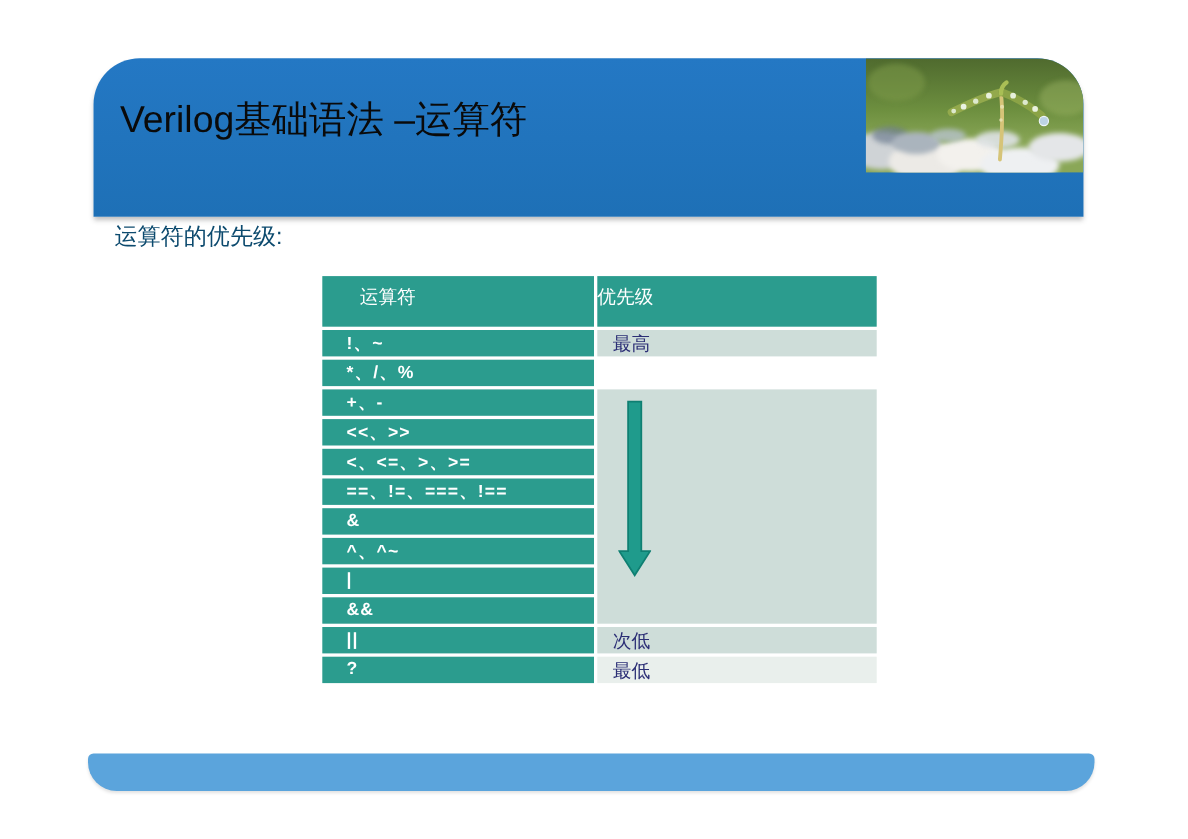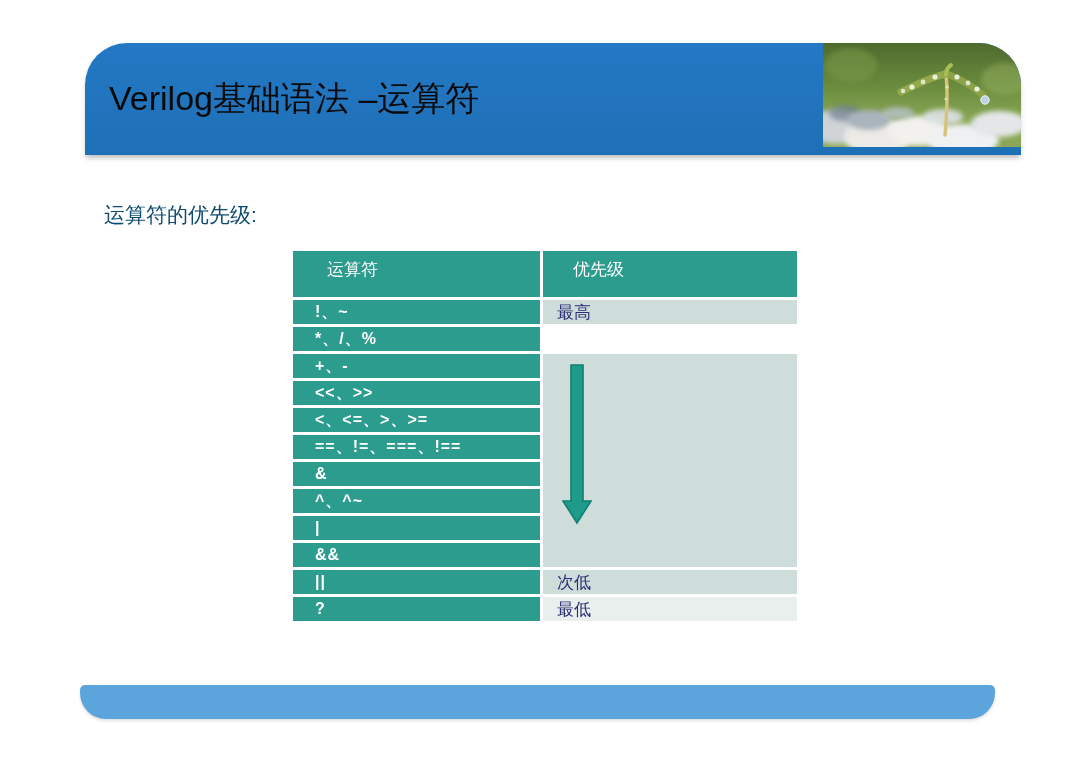--- a/index.html
+++ b/index.html
@@ -6,25 +6,24 @@
   .slide{
     position:relative;
     width:1080px;height:763px;
     background:#ffffff;
     overflow:hidden;
     font-family:"Liberation Sans", sans-serif;
   }
 
   
   .banner{
-    position:absolute;left:85px;top:43px;width:900px;height:112px;
+    position:absolute;left:85px;top:53px;width:900px;height:144px;
     background:linear-gradient(180deg,#2478c4 0%,#1e70b6 100%);
     border-radius:42px 42px 0 0;
     box-shadow:0 4px 5px -1px rgba(110,110,110,0.45);
-    padding-left:36px;
   }
   .banner-title{
     position:absolute;left:24px;top:0;height:112px;
     display:flex;align-items:center;
     font-size:34px;color:#0a0a0a;letter-spacing:0px;
     white-space:nowrap;
   }
   .banner-photo{
     position:absolute;right:0;top:0;width:198px;height:104px;
     border-radius:0 42px 0 0;overflow:hidden;
@@ -47,21 +46,21 @@
     width:504px;
   }
   .th{
     background:#2B9C8E;color:#ffffff;
     font-family:"Liberation Serif", serif;
     font-size:17px;
     display:flex;align-items:flex-start;
     padding-top:7px;box-sizing:border-box;
   }
   .th.op-h{grid-column:1;grid-row:1;padding-left:34px;}
-  .th.pr-h{grid-column:2;grid-row:1;padding-left:30px;}
+  .th.pr-h{grid-column:2;grid-row:1;}
   .op-cell{
     grid-column:1;
     background:#2B9C8E;color:#ffffff;
     font-weight:bold;font-size:16px;
     display:flex;align-items:center;
     padding-left:22px;box-sizing:border-box;
     letter-spacing:1px;white-space:nowrap;
   }
   .pr-cell{
     grid-column:2;

